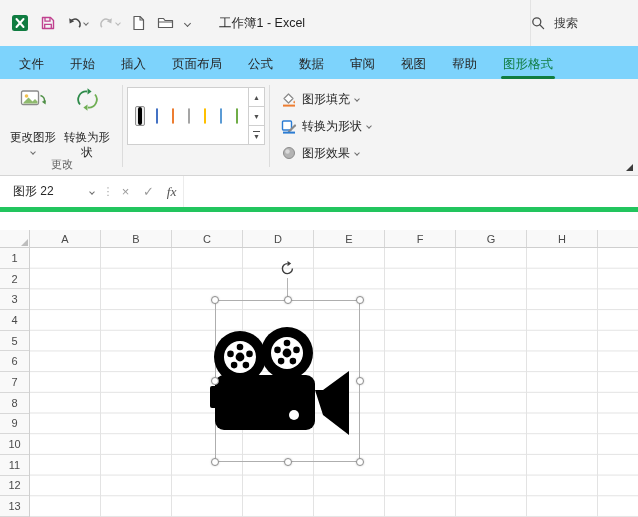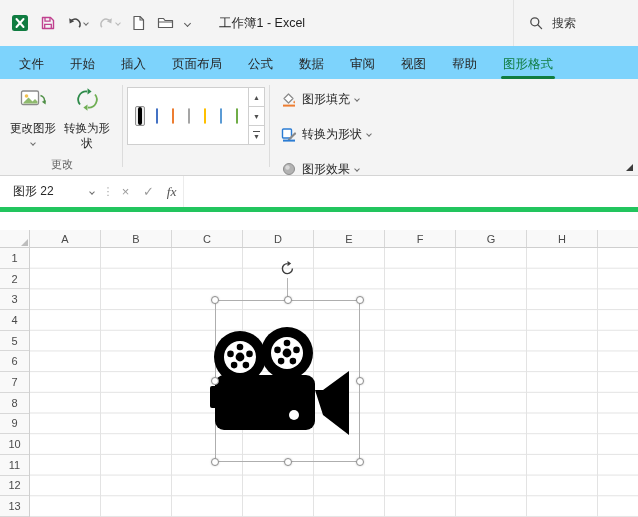--- a/index.html
+++ b/index.html
@@ -5,57 +5,57 @@
   *{margin:0;padding:0;box-sizing:border-box}
   html,body{background:#fff}
   .app{position:relative;width:638px;height:517px;overflow:hidden;background:#fff;
        font-family:"Liberation Sans",sans-serif;color:#262626;font-size:12px}
 
   
   .titlebar{height:46px;background:#f4f4f4;display:flex;align-items:center;padding-left:10px;position:relative}
   .qat{display:flex;align-items:center;gap:9px}
   .ibtn{display:flex;align-items:center;gap:2px;height:22px;padding:0 1px;border-radius:3px}
   .title{margin-left:28px;font-size:12.5px;color:#1f1f1f;white-space:nowrap}
-  .search{position:absolute;right:0;top:0;height:100%;width:125px;border-left:1px solid #e3e3e3;
-          display:flex;align-items:center;gap:9px;padding-left:15px;color:#3c3c3c}
+  .search{position:absolute;right:0;top:0;height:100%;width:108px;border-left:1px solid #e3e3e3;
+          display:flex;align-items:center;gap:9px;color:#3c3c3c}
 
   
   .chev{display:inline-block;width:5px;height:5px;border-right:1.3px solid #5a5a5a;border-bottom:1.3px solid #5a5a5a;
         transform:rotate(45deg);vertical-align:2px}
   .chev.small{width:4px;height:4px;border-color:#6e6e6e}
   .chev.gray{border-color:#b9b9b9}
 
   
   .tabrow{height:33px;background:#7dd3fc;display:flex;align-items:flex-end;padding-left:6px}
   .tab{position:relative;padding:0 13px;line-height:30px;font-size:12.5px;white-space:nowrap}
   .tab.active{font-weight:400}
   .tab.active::after{content:"";position:absolute;left:11px;right:11px;bottom:0;height:3px;background:currentColor;border-radius:2px}
 
   
   .ribbon{height:97px;background:#f4f4f4;border-bottom:1px solid #d5d5d5;display:flex;align-items:flex-start;
           padding:4px 2px 0 6px;position:relative}
   .rgroup{position:relative;height:92px;display:flex;align-items:flex-start}
   .grouplabel{position:absolute;bottom:3px;left:0;right:0;text-align:center;font-size:11px;color:#5f5f5f;white-space:nowrap}
   .vsep{width:1px;background:#dcdcdc;align-self:stretch;margin:2px 4px 8px 4px}
-  .bigbtn{width:54px;display:flex;flex-direction:column;align-items:center;gap:8px;padding-top:3px;border-radius:3px}
+  .bigbtn{width:54px;display:flex;flex-direction:column;align-items:center;gap:17px;padding-top:3px;border-radius:3px}
   .bigbtn .lbl{font-size:11.5px;line-height:1.3;text-align:center;width:50px}
 
   .styleswrap{display:flex;align-items:flex-start;padding-top:4px}
   .gallery{background:#fff;border:1px solid #cfcfcf;display:flex;gap:8px;padding:0 7px;height:58px;align-items:center}
   .swcell{padding:2px;border:1px solid transparent;border-radius:2px}
   .swcell.selected{border-color:#929292;background:#ededed}
   .swatch{width:38px;height:38px;border-radius:9px;border:1.6px solid #000;background:#fff}
   .swatch.thick{border-width:2.6px}
   .gscroll{width:16px;display:flex;flex-direction:column;height:58px}
   .gbtn{flex:1;border:1px solid #cfcfcf;border-left:none;background:#fff;display:flex;flex-direction:column;
         align-items:center;justify-content:center;font-size:7px;color:#4f4f4f;line-height:1}
   .gbtn + .gbtn{border-top:none}
   .mline{display:block;width:7px;border-top:1px solid #4f4f4f;margin-bottom:1px}
 
-  .fmtcol{display:flex;flex-direction:column;gap:13px;padding:5px 0 0 4px}
+  .fmtcol{display:flex;flex-direction:column;gap:5px;padding:5px 0 0 4px}
   .fmtbtn{display:flex;align-items:center;gap:5px;height:22px;padding:0 3px;border-radius:3px;font-size:12px;white-space:nowrap}
   .ribcorner{position:absolute;right:5px;bottom:4px;width:0;height:0;border-left:7px solid transparent;border-bottom:7px solid #3c3c3c}
 
   
   .fbar{height:36px;background:#fff;border-bottom:5px solid #22c55e;display:flex;align-items:stretch}
   .namebox{width:102px;display:flex;align-items:center;justify-content:space-between;padding:0 8px 0 13px;font-size:12px}
   .fdots{width:12px;display:flex;align-items:center;justify-content:center;color:#a8a8a8;font-size:11px}
   .fbtn{width:23px;display:flex;align-items:center;justify-content:center;color:#9b9b9b;font-size:13px}
   .fxbtn{color:#555;font-family:"Liberation Serif",serif;font-style:italic;font-size:13.5px}
   .finput{flex:1;border-left:1px solid #ececec}

